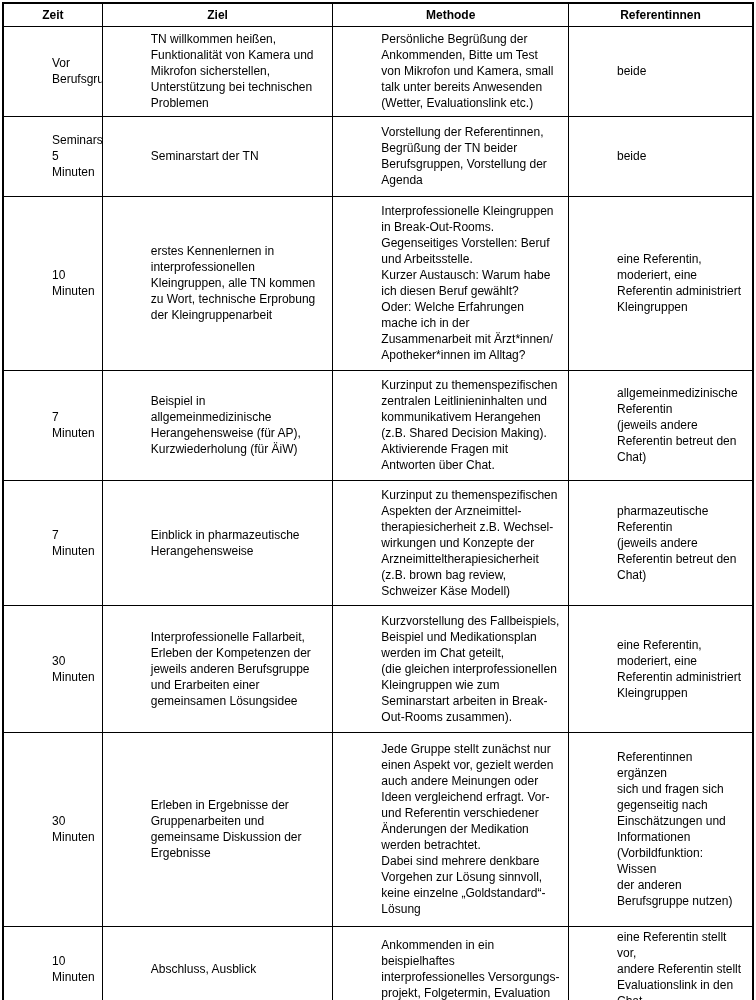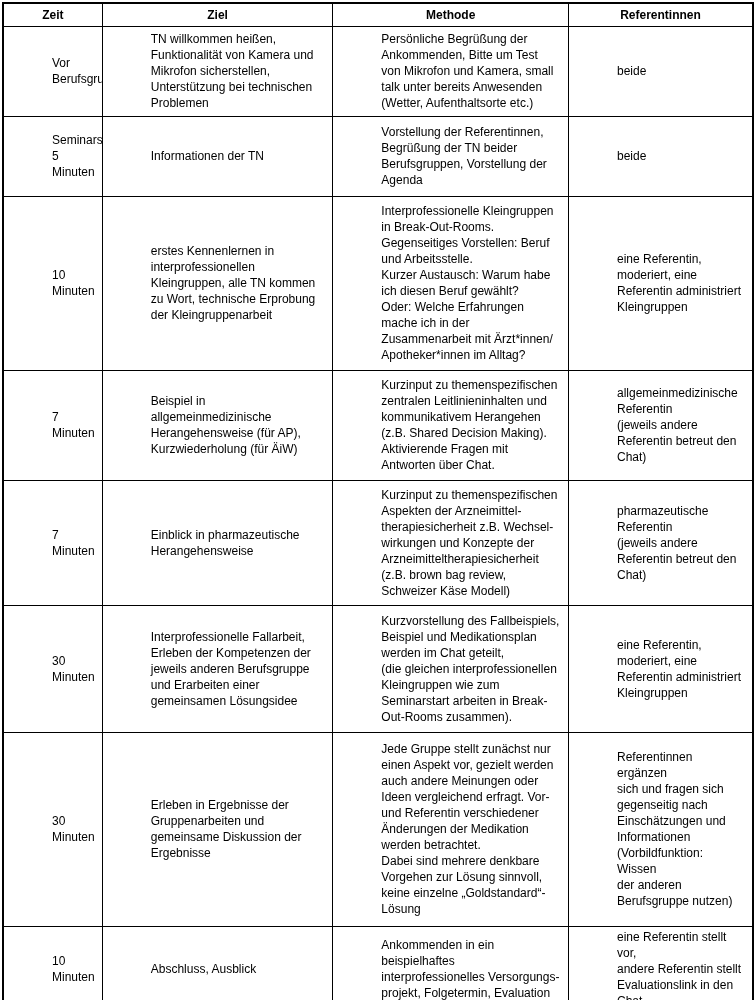--- a/index.html
+++ b/index.html
@@ -83,27 +83,27 @@
 Berufsgruppe</td>
         <td>TN willkommen heißen,
 Funktionalität von Kamera und
 Mikrofon sicherstellen,
 Unterstützung bei technischen
 Problemen</td>
         <td>Persönliche Begrüßung der
 Ankommenden, Bitte um Test
 von Mikrofon und Kamera, small
 talk unter bereits Anwesenden
-(Wetter, Aufenthaltsorte etc.)</td>
+(Wetter, Evaluationslink etc.)</td>
         <td>beide</td>
       </tr>
       <tr>
         <td>Seminarstart
 5 Minuten</td>
-        <td>Informationen der TN</td>
+        <td>Seminarstart der TN</td>
         <td>Vorstellung der Referentinnen,
 Begrüßung der TN beider
 Berufsgruppen, Vorstellung der
 Agenda</td>
         <td>beide</td>
       </tr>
       <tr>
         <td>10 Minuten</td>
         <td>erstes Kennenlernen in
 interprofessionellen

